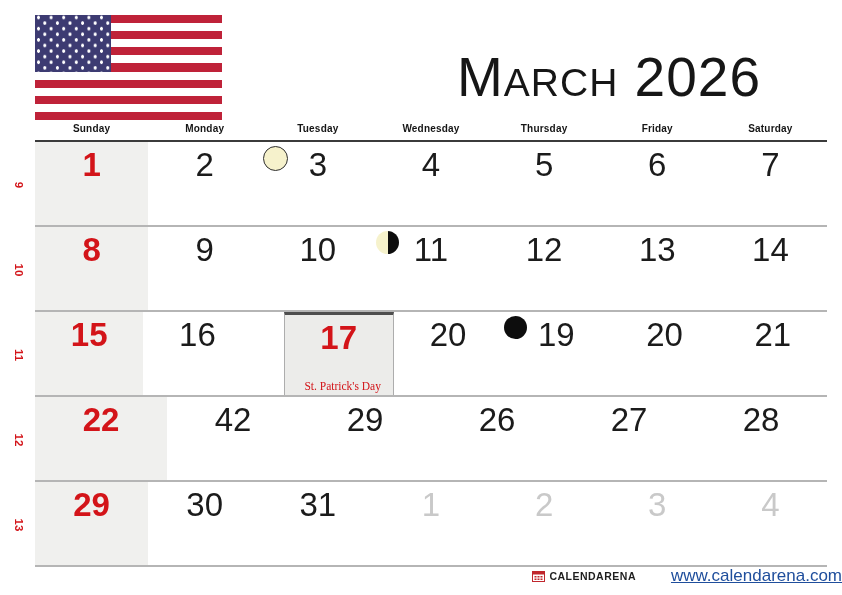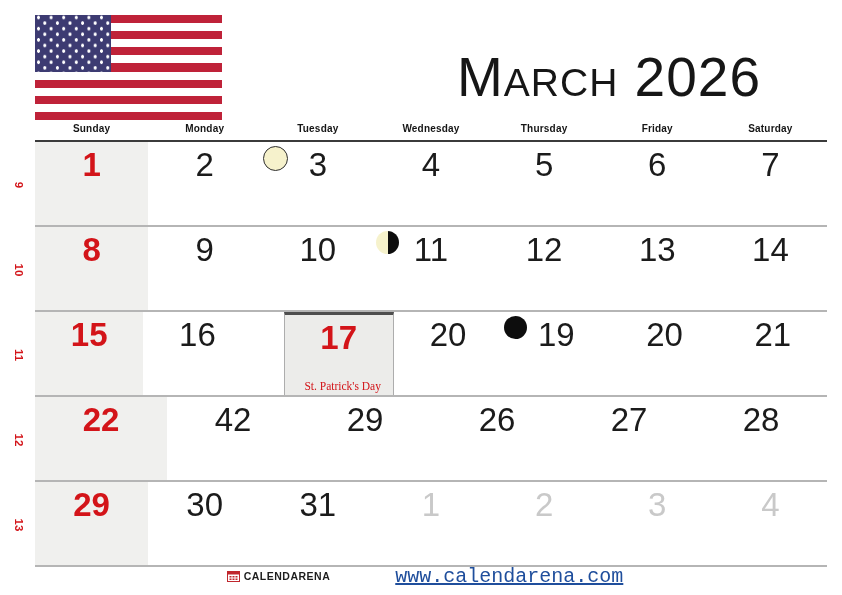--- a/index.html
+++ b/index.html
@@ -65,27 +65,27 @@
   
   .moon { position:absolute; left:2px; top:4px; width:23px; height:23px; border-radius:50%; }
   .moon.full-moon { background:var(--moon_light); border:1.6px solid #2e2e2e; }
   .moon.last-quarter { background:linear-gradient(90deg, var(--moon_light) 50%, #0d0d0d 50%); }
   .moon.new-moon { background:#0d0d0d; }
   .moon.first-quarter { background:linear-gradient(90deg, #0d0d0d 50%, var(--moon_light) 50%); }
 
   
   .footer {
     position:absolute; left:8px; right:0; top:566px; height:20px;
-    display:flex; align-items:center; justify-content:center; gap:35px;
+    display:flex; align-items:center; justify-content:flex-end; gap:35px;
   }
   .brand { display:flex; align-items:center; gap:4px;
     font-size:10.5px; font-weight:800; letter-spacing:0.5px; color:#1d1d1d; }
   .site-link {
-    font-family:Liberation Mono, monospace; font-size:20px;
-    color:var(--link_blue); text-decoration:underline; cursor:pointer;margin-left:30px;
+    font-family:Liberation Sans, sans-serif; font-size:17px;
+    color:var(--link_blue); text-decoration:underline; cursor:pointer;
   }
 </style>
 </head>
 <body>
 
 <div class="page">
 
   <div class="flag">
     <div class="canton"></div>
   </div>

